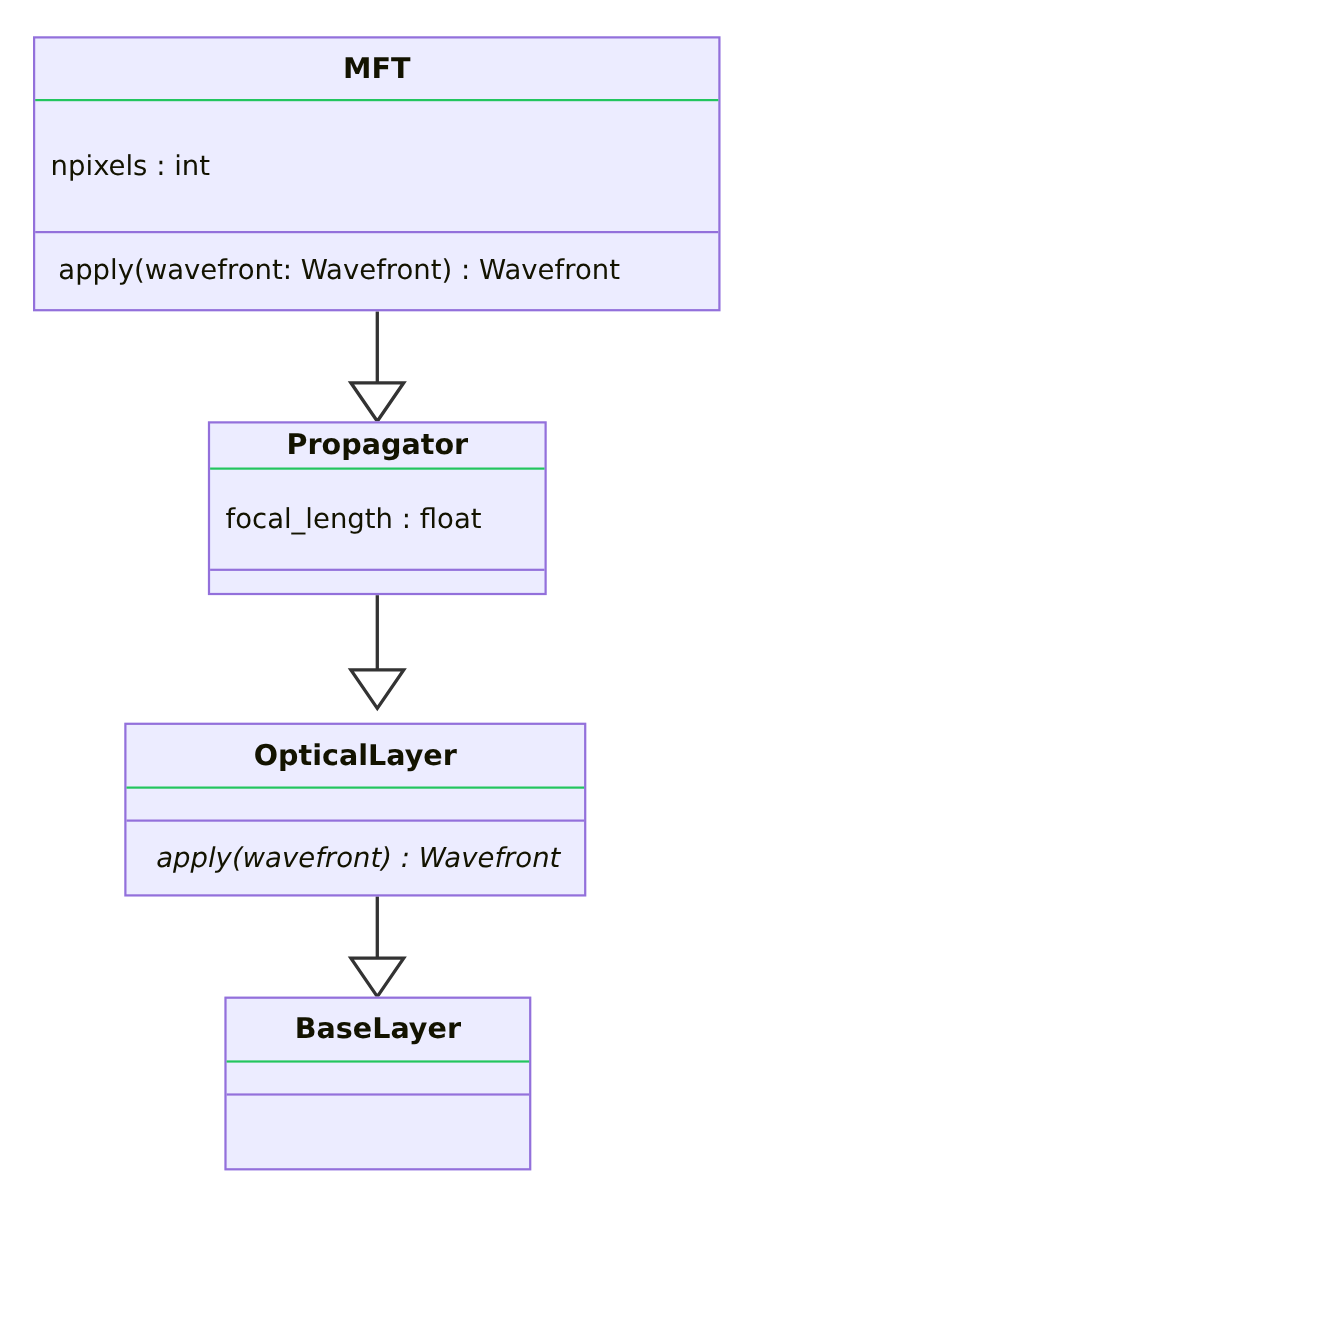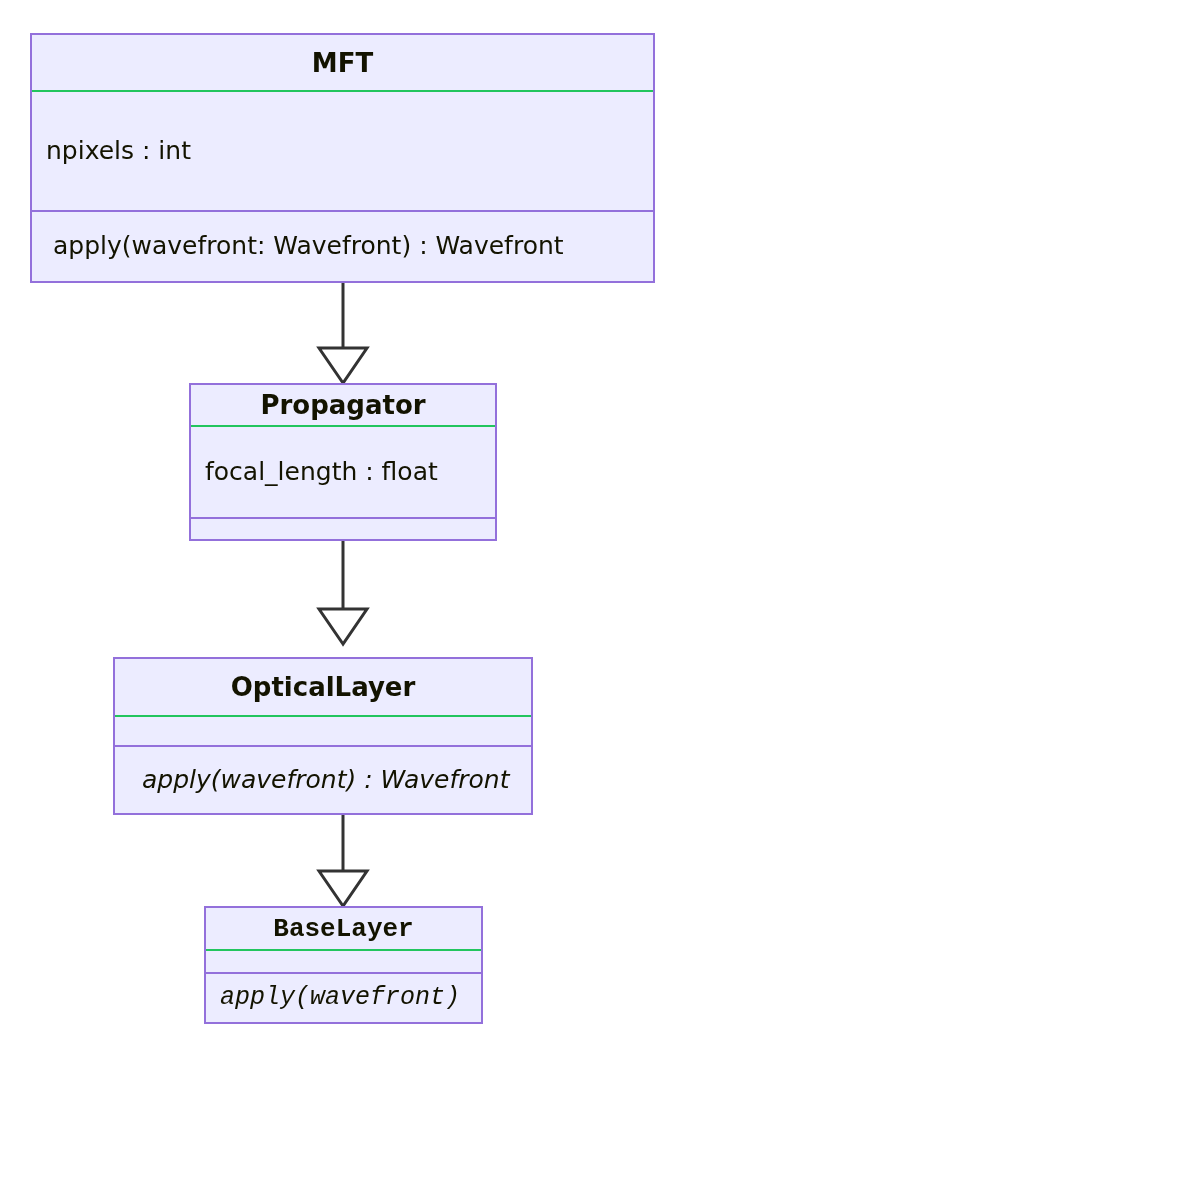--- a/index.html
+++ b/index.html
@@ -81,21 +81,21 @@
   #node-propagator .sec-attrs   { height: 92px; }
   #node-propagator .sec-methods { height: 20px; }
 
   
   #node-opticallayer { left: 113px; top: 613px; width: 420px; height: 158px; margin-top: 44px; }
   #node-opticallayer .node-title  { height: 58px; }
   #node-opticallayer .sec-attrs   { height: 30px; }
   #node-opticallayer .sec-methods { height: 66px; padding-left: 27px; }
 
   
-  #node-baselayer  { left: 204px; top: 906px; width: 279px; height: 118px; font-family: Liberation Mono, monospace; }
+  #node-baselayer  { left: 204px; top: 906px; width: 279px; height: 158px; }
   #node-baselayer .node-title  { height: 58px; }
   #node-baselayer .sec-attrs   { height: 30px; }
   #node-baselayer .sec-methods { height: 66px; }
 </style>
 </head>
 <body>
 
 <div id="diagram">
 
   <svg id="edge-layer" width="1200" height="1200" viewBox="0 0 1200 1200" xmlns="http://www.w3.org/2000/svg">
@@ -138,18 +138,15 @@
     <div class="node-title">OpticalLayer</div>
     <div class="node-section sec-attrs divided section-empty"></div>
     <div class="node-section sec-methods">
       <div class="member abstract">apply(wavefront) : Wavefront</div>
     </div>
   </div>
 
   <div class="class-node" id="node-baselayer">
     <div class="node-title">BaseLayer</div>
     <div class="node-section sec-attrs divided section-empty"></div>
-    <div class="node-section sec-methods">
-      <div class="member abstract">apply(wavefront)</div>
-    </div>
   </div>
 
 </div>
 
 </body></html>

